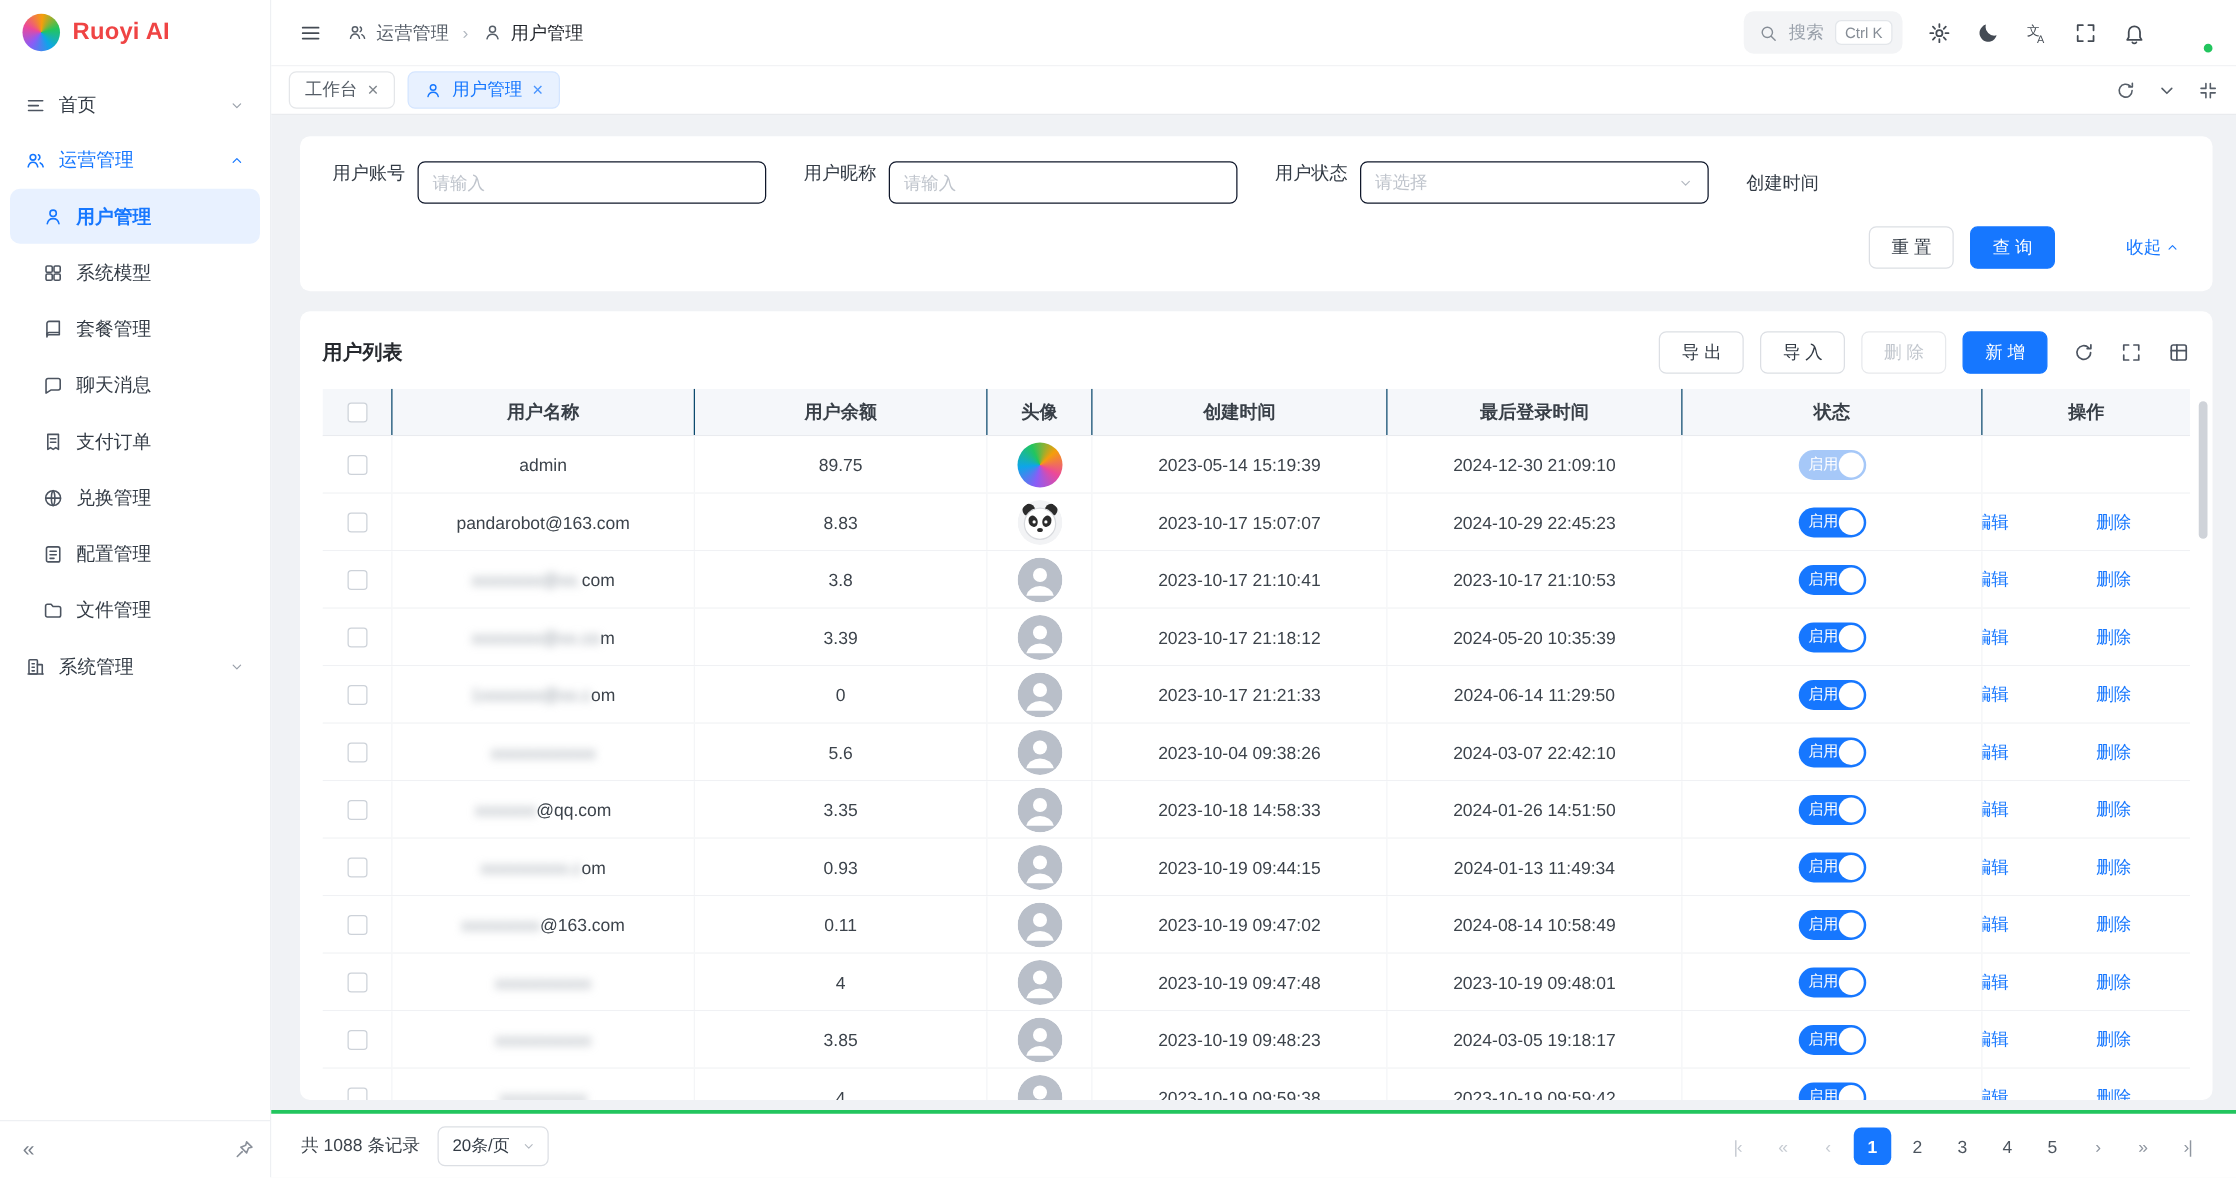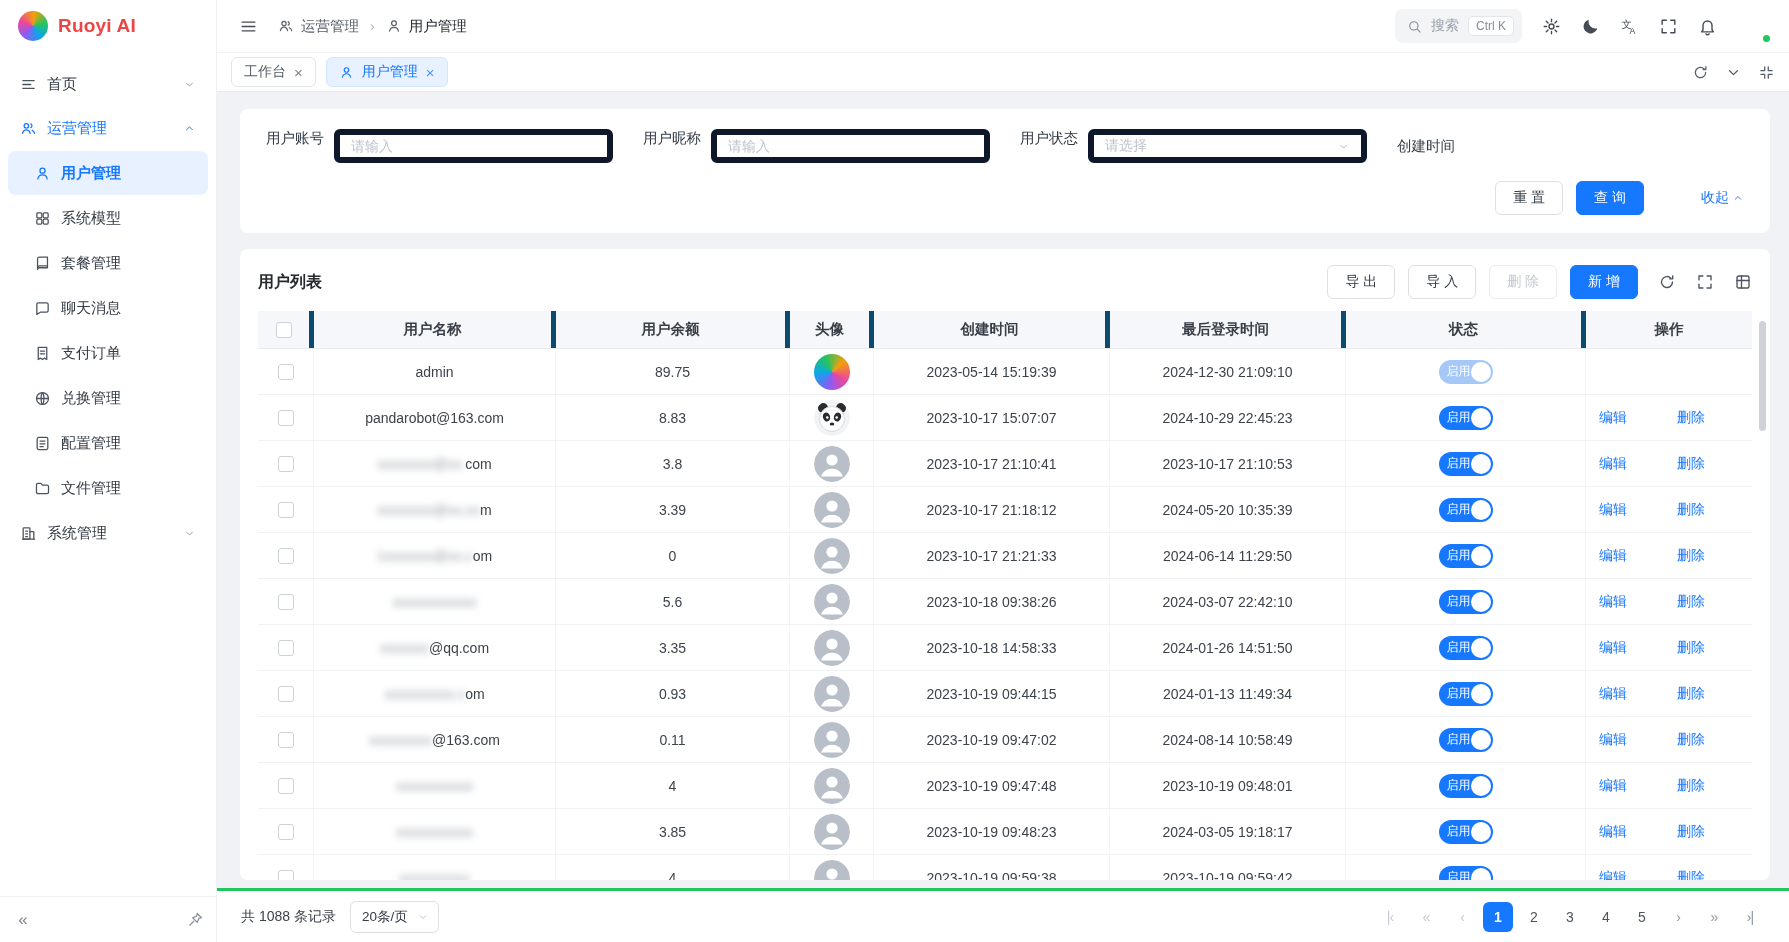--- a/index.html
+++ b/index.html
@@ -57,21 +57,21 @@
   .tab-actions { display:flex; align-items:center; gap:16px; }
   .tab-actions .icon-btn { width:17px; height:17px; color:#565e68; }
 
   
   .content { flex:1; padding:17px 19px 8px 23px; overflow:hidden; display:flex; flex-direction:column; }
   .card { background:#fff; border-radius:8px; }
   .filter-card { padding:20px 26px 18px; }
   .filter-row { display:flex; align-items:center; gap:30px; }
   .field { display:flex; gap:10px; flex:1; min-width:0; }
   .field-label { white-space:nowrap; color:#333b45; font-size:14.5px; }
-  .control { flex:1; height:34px; border:6px solid #0f172a; border-radius:6px; background:#fff; display:flex; align-items:center; padding:0 11px; font-size:14px; gap:10px; min-width:0; }
+  .control { flex:1; height:34px; border:1px solid #0f172a; border-radius:6px; background:#fff; display:flex; align-items:center; padding:0 11px; font-size:14px; gap:10px; min-width:0; }
   .control input { border:none; outline:none; flex:1; min-width:0; font-size:14px; color:#333; background:transparent; font-family:inherit; }
   .control input::placeholder { color:#bfc4cc; }
   .ph { color:#bfc4cc; white-space:nowrap; }
   .select-control { cursor:pointer; }
   .select-control .chev { margin-left:auto; width:13px; height:13px; color:#b3b9c1; }
   .date-control { cursor:pointer; gap:14px; }
   .date-arrow { color:#c6cad1; font-size:13px; }
   .date-control .cal { margin-left:auto; width:15px; height:15px; color:#b3b9c1; }
   .filter-actions { margin-top:18px; display:flex; align-items:center; justify-content:flex-end; gap:13px; }
   .btn { height:34px; padding:0 17px; border-radius:6px; border:1px solid #dcdfe4; background:#fff; color:#333b45; font-size:14px; display:inline-flex; align-items:center; justify-content:center; cursor:pointer; font-family:inherit; white-space:nowrap; }
@@ -82,35 +82,35 @@
 
   
   .table-card { margin-top:16px; flex:1; padding:16px 18px 0; display:flex; flex-direction:column; overflow:hidden; position:relative; }
   .card-head { display:flex; align-items:center; justify-content:space-between; height:34px; }
   .card-title { font-size:16px; font-weight:600; color:#26292e; }
   .toolbar { display:flex; align-items:center; gap:13px; }
   .toolbar .icon-btn { width:18px; height:18px; color:#4c5460; margin-left:7px; }
   .tbl { margin-top:12px; flex:1; overflow:hidden; position:relative; }
   .trow { display:grid; grid-template-columns:56px 242px 234px 84px 236px 236px 240px 1fr; align-items:stretch; }
   .thead .trow { height:38px; background:#f5f7fa; border-bottom:1px solid #e9ebef; }
-  .th { font-weight:700; color:#383f47; font-size:14.5px; border-right:5px solid #0c4a6e; display:flex; align-items:center; justify-content:center; }
+  .th { font-weight:700; color:#383f47; font-size:14.5px; border-right:1px solid #0c4a6e; display:flex; align-items:center; justify-content:center; }
   .th:last-child { border-right:none; }
   .tbody .trow { height:46px; border-bottom:1px solid #f0f1f4; background:#fff; }
   .td { font-size:14px; color:#3c434b; border-right:1px solid #f4f5f7; display:flex; align-items:center; justify-content:center; overflow:hidden; white-space:nowrap; }
   .td:last-child { border-right:none; }
   .checkbox { width:16px; height:16px; border:1.5px solid #cdd2d9; border-radius:3px; background:#fff; cursor:pointer; display:inline-block; }
   .masked { filter:blur(3.5px); color:#98a0a9; }
   .avatar-cell { width:36px; height:36px; border-radius:50%; overflow:hidden; display:inline-flex; }
   .avatar-cell.colorful { background:conic-gradient(from 120deg,#ec4899,#8b5cf6,#0ea5e9,#22c55e,#f59e0b,#ec4899); }
   .avatar-cell svg { width:100%; height:100%; }
   .toggle { width:54px; height:24px; border-radius:12px; background:#1677ff; position:relative; display:inline-flex; align-items:center; cursor:pointer; }
   .toggle-label { color:#fff; font-size:12px; margin-left:8px; }
   .toggle-knob { position:absolute; right:2px; top:2px; width:20px; height:20px; border-radius:50%; background:#fff; }
   .toggle.muted { background:#a6c8f8; }
-  .actions-cell { display:flex; gap:6px; justify-content:center; }
+  .actions-cell { display:flex; gap:26px; justify-content:center; }
   .vscroll { position:absolute; right:4px; top:70px; bottom:8px; width:8px; }
   .vscroll-thumb { position:absolute; top:2px; right:0; width:7px; height:110px; border-radius:4px; background:#cfd3d9; cursor:grab; }
 
   
   .pagebar { height:54px; background:#fff; border-top:3px solid #22c55e; display:flex; align-items:center; justify-content:space-between; padding:0 24px; }
   .pagebar-left { display:flex; align-items:center; gap:14px; color:#3c434b; font-size:14px; }
   .size-select { height:32px; border:1px solid #dcdfe4; border-radius:6px; display:flex; align-items:center; gap:9px; padding:0 9px 0 11px; font-size:13.5px; color:#333b45; cursor:pointer; background:#fff; white-space:nowrap; }
   .size-select .chev { width:12px; height:12px; color:#b3b9c1; }
   .pager { display:flex; align-items:center; gap:6px; }
   .page-item { min-width:30px; height:30px; border-radius:6px; display:inline-flex; align-items:center; justify-content:center; font-size:14px; color:#4c545e; cursor:pointer; padding:0 4px; }
@@ -628,21 +628,21 @@
                 <div class="td">5.6</div>
                 <div class="td">
                   <span class="avatar-cell">
                     <svg viewBox="0 0 36 36">
                       <circle cx="18" cy="18" r="18" fill="#b9bfc9"></circle>
                       <circle cx="18" cy="14" r="5.6" fill="#fff"></circle>
                       <path d="M7 30.5a11.2 9.5 0 0 1 22 0z" fill="#fff"></path>
                     </svg>
                   </span>
                 </div>
-                <div class="td">2023-10-18 09:38:26</div>
+                <div class="td">2023-10-04 09:38:26</div>
                 <div class="td">2024-03-07 22:42:10</div>
                 <div class="td">
                   <span class="toggle">
                     <span class="toggle-label">启用</span>
                     <span class="toggle-knob"></span>
                   </span>
                 </div>
                 <div class="td actions-cell">
                   <a class="link">编辑</a>
                   <a class="link">删除</a>

